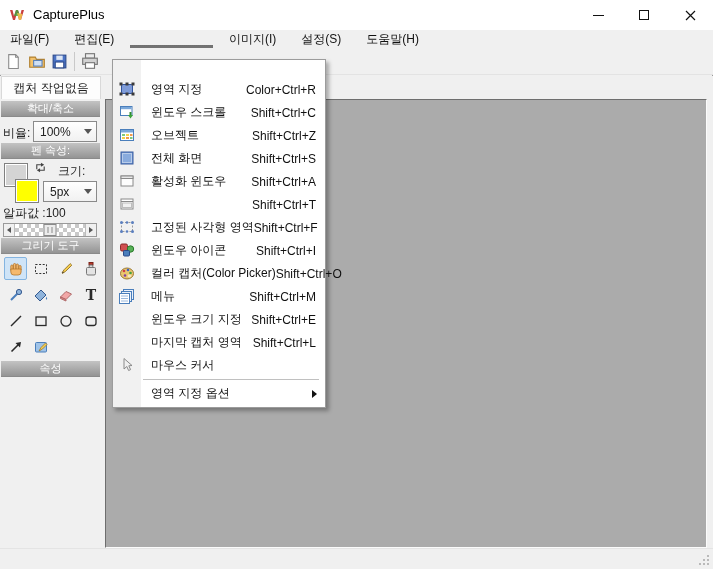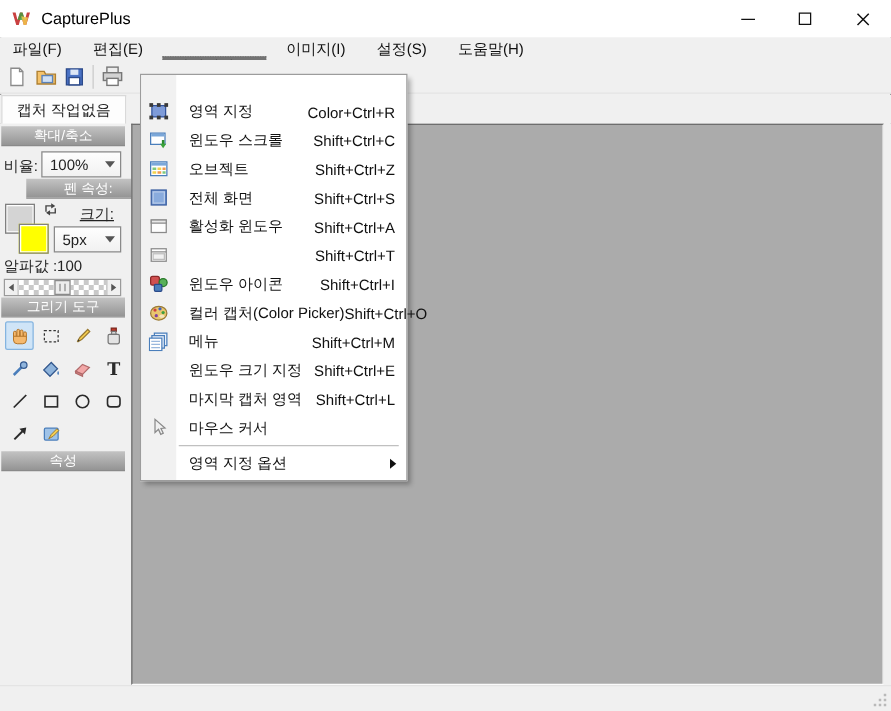--- a/index.html
+++ b/index.html
@@ -31,34 +31,34 @@
   .tabstrip { position:absolute; left:0; top:76px; width:713px; height:23px; background:#f0f0f0; }
   .tab { position:absolute; left:1px; top:0; width:100px; height:23px; background:#fdfdfd;
          border:1px solid #d9d9d9; border-bottom:none; font-size:12px; color:#222;
          display:flex; align-items:center; justify-content:center; }
 
   
   .sidebar { position:absolute; left:0; top:99px; width:101px; height:449px; background:#f0f0f0; }
   .sec-hd { position:absolute; left:1px; width:99px; height:16px; color:#ffffff; font-size:11px;
             display:flex; align-items:center; justify-content:center;
             background:linear-gradient(#c3c3c3,#949494); border-bottom:1px solid #8a8a8a; }
-  .hd-zoom { top:2px; } .hd-pen { top:44px;margin-left:20px; } .hd-draw { top:139px; } .hd-props { top:262px; }
+  .hd-zoom { top:2px; } .hd-pen { top:44px; } .hd-draw { top:139px; } .hd-props { top:262px; }
   .ratio-label { position:absolute; left:3px; top:4px; font-size:12px; color:#222; }
   .combo { position:absolute; height:21px; background:linear-gradient(#fefefe,#f1f1f1);
            border:1px solid #8a8a8a; font-size:12px; color:#222; }
   .combo .val { position:absolute; left:6px; top:3px; }
   .combo .chev { position:absolute; right:4px; top:7px; width:0; height:0;
                  border-left:4px solid transparent; border-right:4px solid transparent; border-top:5px solid #555; }
   .combo-ratio { left:33px; top:22px; width:64px; }
   .combo-size  { left:43px; top:82px; width:54px; }
   .swatch { position:absolute; width:24px; height:24px; border:1px solid #808080; box-shadow:inset 0 0 0 1px #fff; }
   .swatch-back  { left:4px;  top:64px; background:#d4d4d4; }
   .swatch-front { left:15px; top:80px; background:#ffff00; }
   .swap-ic { position:absolute; left:34px; top:62px; width:13px; height:13px; }
-  .size-label { position:absolute; left:58px; top:64px; width:39px; text-align:center; font-size:12px; color:#222;text-decoration:underline; }
+  .size-label { position:absolute; left:58px; top:64px; width:39px; text-align:left; font-size:12px; color:#222; }
   .alpha-label { position:absolute; left:3px; top:106px; font-size:12px; color:#222; }
   .alpha-slider { position:absolute; left:3px; top:124px; width:94px; height:14px; border:1px solid #9a9a9a; background:#fff; }
   .alpha-arrow { position:absolute; top:0; width:11px; height:12px; background:#f0f0f0; display:flex; align-items:center; justify-content:center; }
   .alpha-arrow.l { left:0; border-right:1px solid #bdbdbd; }
   .alpha-arrow.r { right:0; border-left:1px solid #bdbdbd; }
   .tri-l { width:0; height:0; border-top:3px solid transparent; border-bottom:3px solid transparent; border-right:4px solid #555; }
   .tri-r { width:0; height:0; border-top:3px solid transparent; border-bottom:3px solid transparent; border-left:4px solid #555; }
   .alpha-track { position:absolute; left:11px; right:11px; top:0; height:12px;
                  background:repeating-conic-gradient(#c9c9c9 0% 25%, #ffffff 0% 50%); background-size:8px 8px; }
   .alpha-thumb { position:absolute; left:50%; top:0; transform:translateX(-50%); width:13px; height:12px;
@@ -366,20 +366,35 @@
 
     <div class="mi">
       <svg class="ico" viewBox="0 0 16 16">
         <rect x="2" y="3" width="12" height="10" fill="#fff" stroke="#8a8a8a"></rect>
         <line x1="2" y1="5.5" x2="14" y2="5.5" stroke="#8a8a8a"></line>
         <rect x="3.5" y="7" width="9" height="4.5" fill="#f1f1f1" stroke="#bdbdbd"></rect>
       </svg>
       <span class="sc">Shift+Ctrl+T</span>
     </div>
 
+    <div class="mi">
+      <svg class="ico" viewBox="0 0 16 16">
+        <rect x="2.5" y="3.5" width="11" height="9" fill="none" stroke="#9a9a9a" stroke-dasharray="2 1.5"></rect>
+        <g fill="#5b7fbf">
+            <circle cx="2.5" cy="3.5" r="1.5"></circle>
+            <circle cx="13.5" cy="3.5" r="1.5"></circle>
+            <circle cx="2.5" cy="12.5" r="1.5"></circle>
+            <circle cx="13.5" cy="12.5" r="1.5"></circle>
+            <circle cx="8" cy="3.5" r="1.3"></circle>
+            <circle cx="8" cy="12.5" r="1.3"></circle>
+          </g>
+      </svg>
+      <span class="lbl">고정된 사각형 영역</span>
+      <span class="sc">Shift+Ctrl+F</span>
+    </div>
 
     <div class="mi">
       <svg class="ico" viewBox="0 0 16 16">
         <rect x="1.5" y="2" width="7" height="7" rx="1.5" fill="#d05050" stroke="#8a2a2a"></rect>
         <circle cx="11.5" cy="7" r="3.2" fill="#58b058" stroke="#2a7a2a"></circle>
         <rect x="4.5" y="8.5" width="6" height="5.5" rx="1" fill="#4a7ebb" stroke="#2a4a8a"></rect>
       </svg>
       <span class="lbl">윈도우 아이콘</span>
       <span class="sc">Shift+Ctrl+I</span>
     </div>

